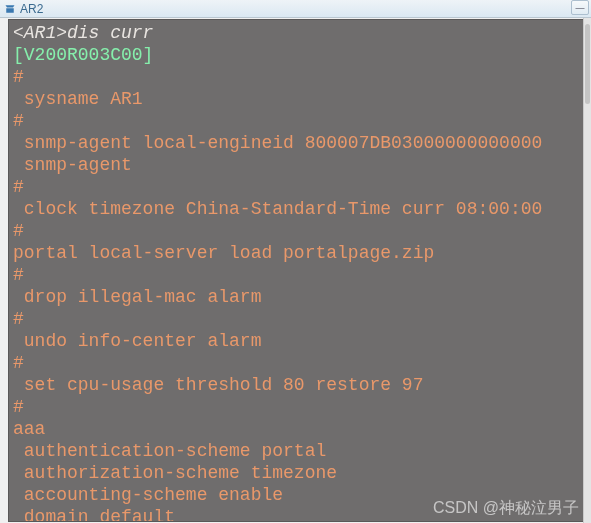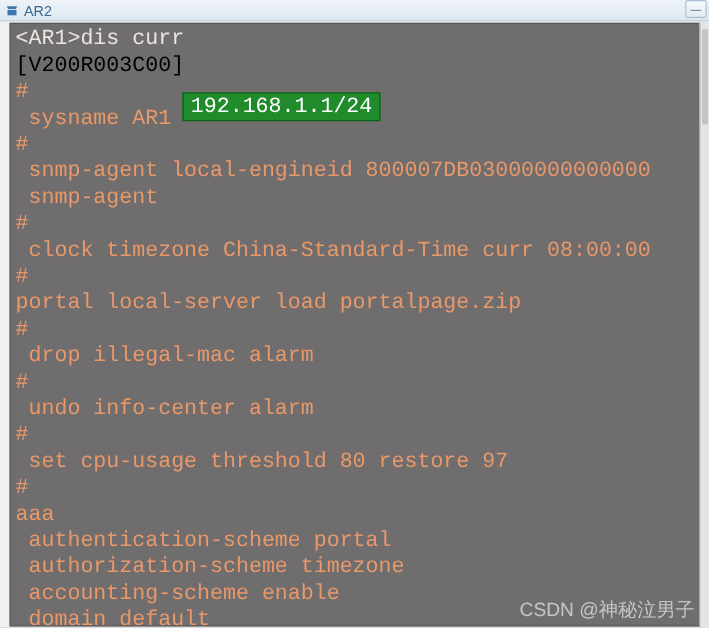--- a/index.html
+++ b/index.html
@@ -111,23 +111,23 @@
     background: #6f6d6d;
     font-family: "Courier New", monospace;
     font-size: 18px;
     line-height: 22px;
     color: #e9986a;
     padding: 2px 2px 2px 4px;
     overflow: hidden;
     white-space: pre;
     border: 1px solid #5a5858;
   }
-  .term-cmd { color: #e9e5e1; }
+  .term-cmd { color: #e9e5e1; font-style: italic; }
   .term-line { color: #e9986a; }
-  .term-ver { color: #000000; }
+  .term-ver { color: #86efac; }
 
   .scroll-track {
     position: absolute;
     right: 0; top: 18px; bottom: 0;
     width: 8px;
     background: #e4e4e4;
     border-left: 1px solid #c9c9c9;
   }
   .scroll-thumb {
     position: absolute;
@@ -199,20 +199,19 @@
 <span class="term-line"> undo info-center alarm</span>
 <span class="term-line">#</span>
 <span class="term-line"> set cpu-usage threshold 80 restore 97</span>
 <span class="term-line">#</span>
 <span class="term-line">aaa</span>
 <span class="term-line"> authentication-scheme portal</span>
 <span class="term-line"> authorization-scheme timezone</span>
 <span class="term-line"> accounting-scheme enable</span>
 <span class="term-line"> domain default</span></div>
 
-  <div class="ip-tag" style="left:152px; top:59px;">192.168.1.1/24</div>
 
   <div class="watermark">CSDN @神秘泣男子</div>
 </div>
 
 <div class="scroll-track">
   <div class="scroll-thumb"></div>
 </div>
 
 </body></html>

